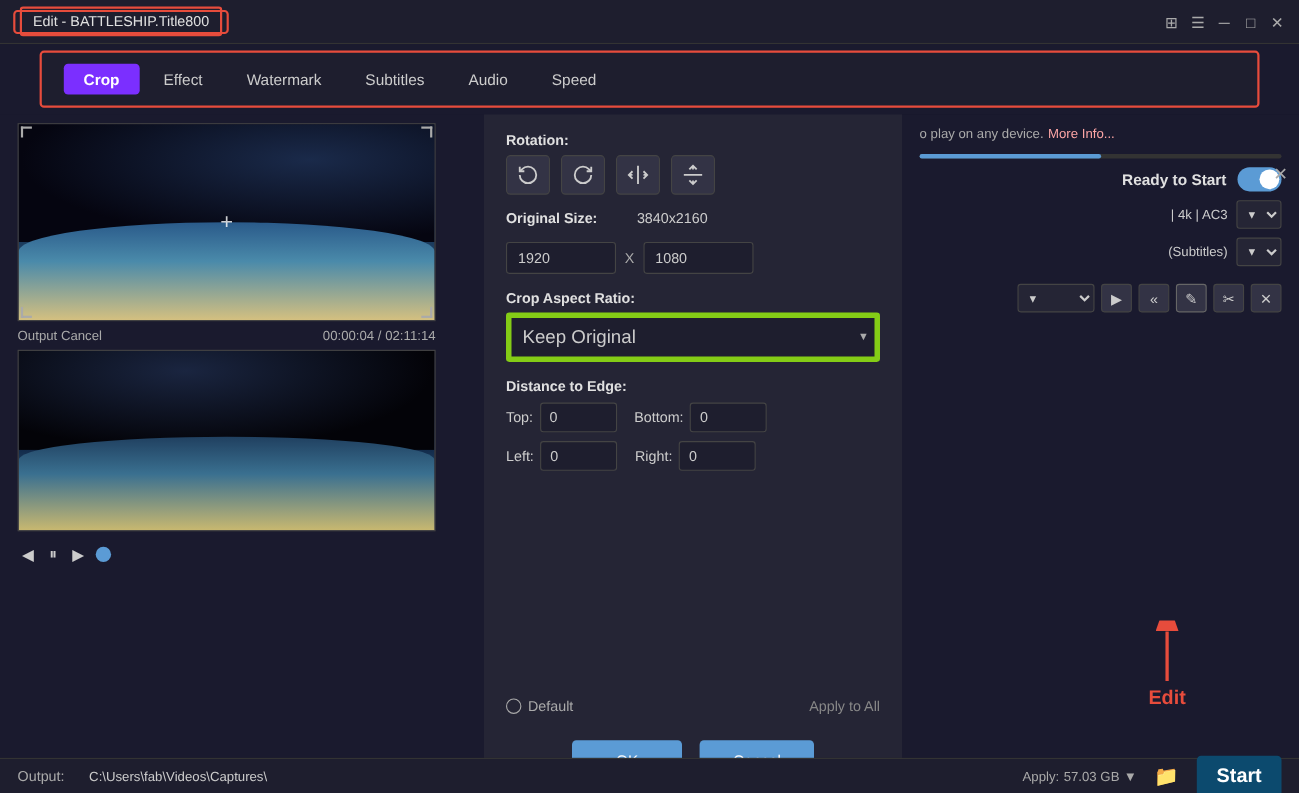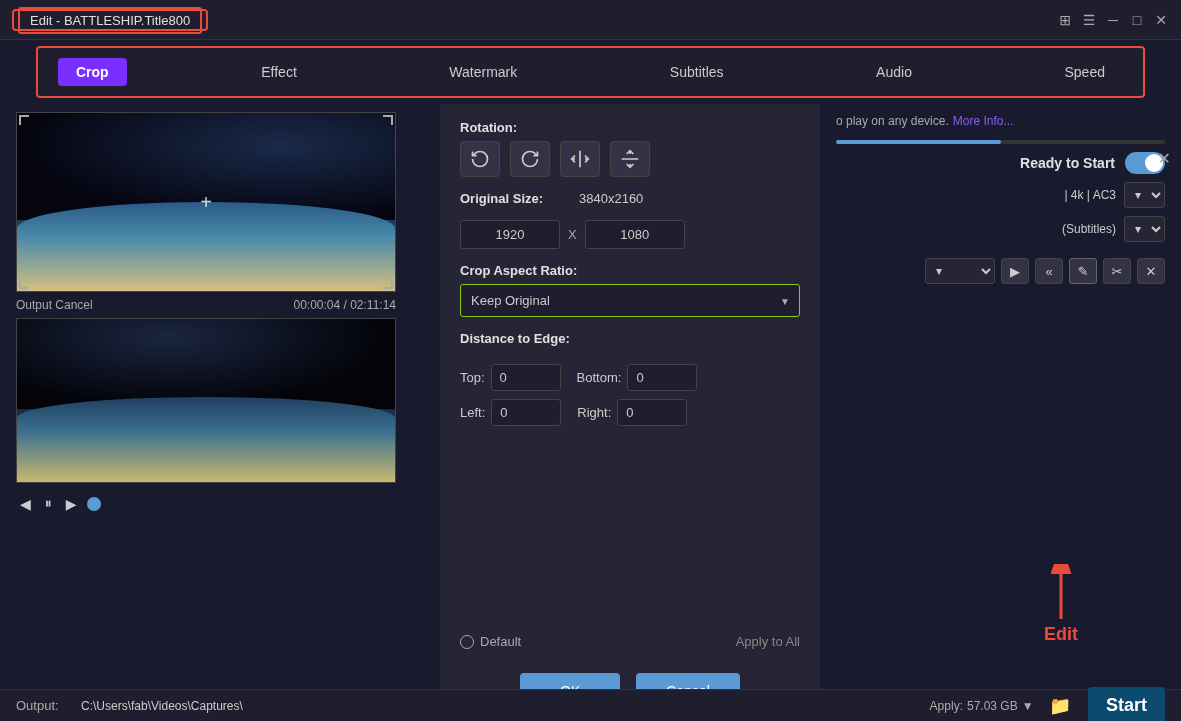--- a/index.html
+++ b/index.html
@@ -49,21 +49,20 @@
     .tab-bar {
       display: flex;
       align-items: center;
       background: #1e1e2e;
       padding: 6px 20px;
       gap: 4px;
       border: 2px solid #e74c3c;
       margin: 0 20px;
       border-radius: 4px;
       height: 52px;
-      justify-content: space-between;
     }
     .tab {
       padding: 6px 18px;
       border-radius: 4px;
       cursor: pointer;
       font-size: 14px;
       color: #ccc;
       border: none;
       background: transparent;
     }
@@ -206,34 +205,33 @@
       gap: 8px;
     }
     .crop-size-input {
       background: #1e1e2e;
       border: 1px solid #444;
       border-radius: 3px;
       color: #ccc;
       font-size: 13px;
       padding: 6px 10px;
       width: 100px;
-      text-align: center;
     }
     .crop-x-label {
       font-size: 13px;
       color: #aaa;
     }
 
     .aspect-select {
       width: 100%;
       background: #1e1e2e;
-      border: 1px solid #84cc16;
+      border: 5px solid #84cc16;
       border-radius: 3px;
       color: #ccc;
-      font-size: 13px;
+      font-size: 17px;
       padding: 8px 10px;
       appearance: none;
       cursor: pointer;
     }
     .select-wrapper {
       position: relative;
     }
     .select-wrapper::after {
       content: '▼';
       position: absolute;
@@ -319,21 +317,21 @@
       display: flex;
       flex-direction: column;
       gap: 8px;
       position: relative;
     }
     .right-info-text {
       font-size: 12px;
       color: #aaa;
     }
     .more-info-link {
-      color: #8b5cf6;
+      color: #fca5a5;
       cursor: pointer;
       font-size: 12px;
     }
     .progress-bar-container {
       width: 100%;
       height: 4px;
       background: #333;
       border-radius: 2px;
       margin-top: 4px;
     }
@@ -661,21 +659,21 @@
           <option>Keep Original</option>
           <option>16:9</option>
           <option>4:3</option>
           <option>1:1</option>
         </select>
       </div>
     </div>
 
     <div class="distance-section">
       <div class="section-label">Distance to Edge:</div>
-      <div style="display:flex; gap:16px; margin-top:18px;">
+      <div style="display:flex; gap:16px; margin-top:8px;">
         <div style="display:flex; align-items:center; gap:6px;">
           <span class="dist-label">Top:</span>
           <input class="dist-input" type="text" value="0" style="">
         </div>
         <div style="display:flex; align-items:center; gap:6px;">
           <span class="dist-label">Bottom:</span>
           <input class="dist-input" type="text" value="0" style="">
         </div>
       </div>
       <div style="display:flex; gap:16px; margin-top:8px;">

